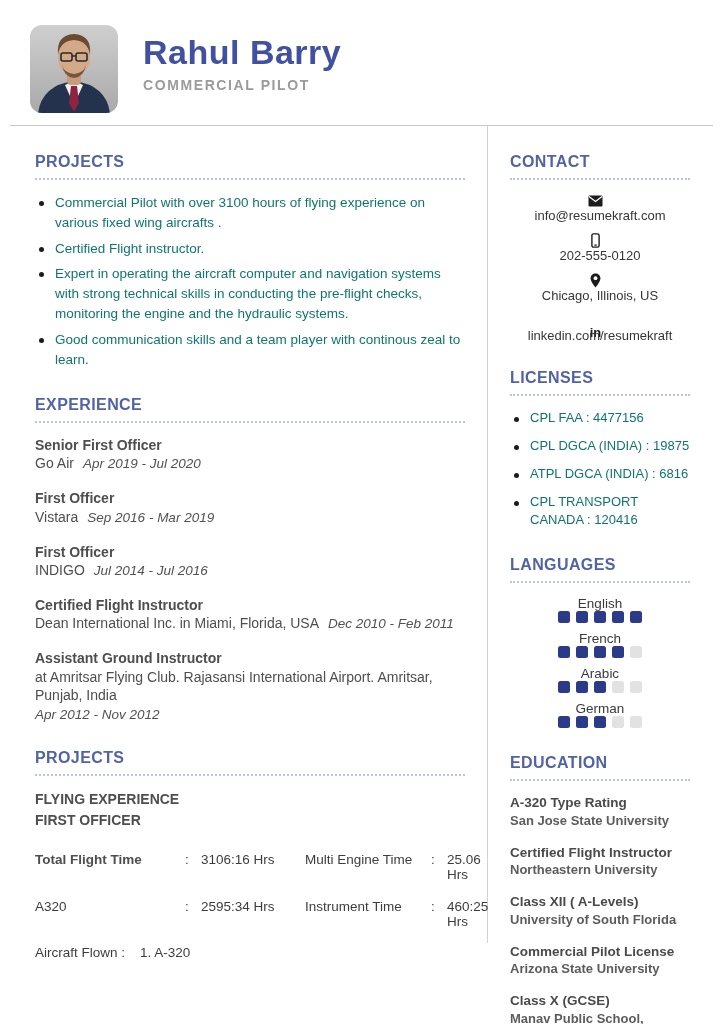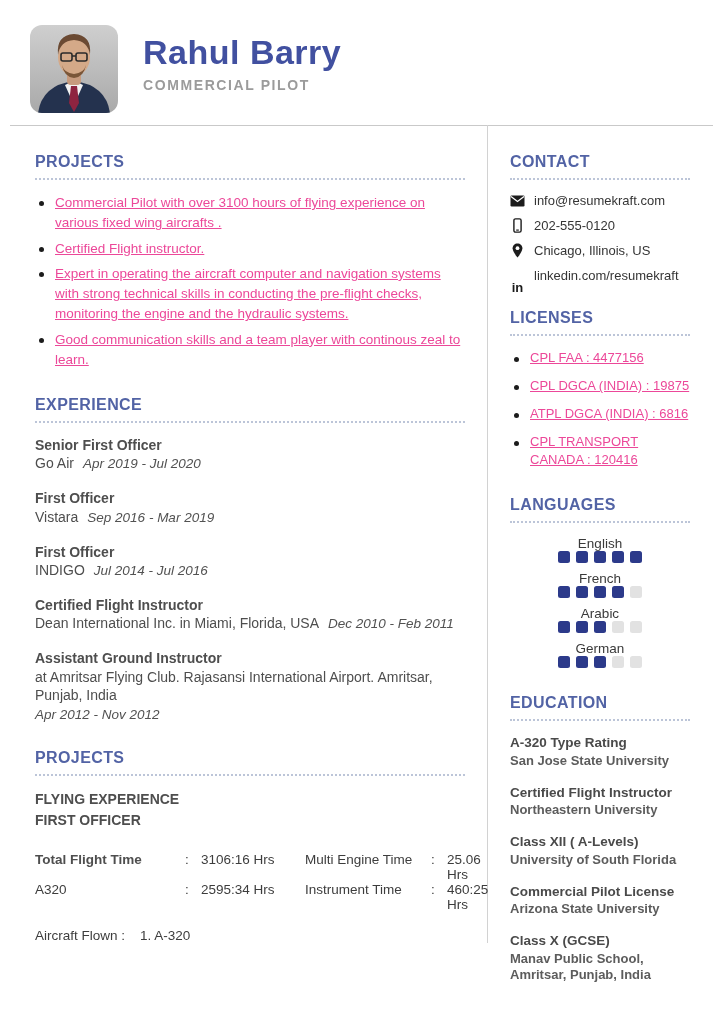--- a/index.html
+++ b/index.html
@@ -32,50 +32,50 @@
   .sec { margin-bottom:26px; }
   .sec-heading {
     font-size:16px; font-weight:bold; color:#5263a5; letter-spacing:0.4px;
     padding-bottom:7px; border-bottom:2px dotted #bcc5d8; margin-bottom:13px;
   }
 
   
   ul.bullets { list-style:none; }
   ul.bullets li {
     position:relative; padding-left:20px; margin-bottom:5px;
-    font-size:13.5px; line-height:1.5; color:#ec4899;text-decoration:underline;
+    font-size:13.5px; line-height:1.5; color:#0f766e;
   }
   ul.bullets li::before {
     content:""; position:absolute; left:4px; top:8px;
     width:5px; height:5px; border-radius:50%; background:#1c1c1c;
   }
 
   
   .job { margin-bottom:16px; font-size:14px; line-height:1.32; }
   .job-title { font-weight:bold; color:#4e4e4e; }
   .job-company { font-weight:normal; color:#4e4e4e; }
   .job-dates { font-style:italic; color:#525252; margin-left:9px; font-size:13.5px; }
   .job-dates.block { display:block; margin-left:0; margin-top:1px; }
 
   
   .proj-sub { font-size:14px; font-weight:bold; color:#4e4e4e; line-height:1.45; }
   .flight-grid {
     margin-top:22px; display:grid;
     grid-template-columns:150px 16px 104px 126px 16px auto;
-    font-size:13.5px; color:#3d3d3d; align-items:baseline;
+    row-gap:17px; font-size:13.5px; color:#3d3d3d; align-items:baseline;
   }
   .flight-grid .b { font-weight:bold; color:#4e4e4e; }
   .aircraft { margin-top:16px; font-size:13.5px; color:#3d3d3d; }
   .aircraft-first { display:flex; }
   .aircraft-label { width:105px; flex:0 0 auto; }
   .aircraft-item { margin-left:105px; margin-top:13px; }
   .aircraft-first .aircraft-item { margin:0; }
 
   
-  .contact-row { display:flex; align-items:center; margin-bottom:10px; font-size:13px; color:#353535; }
+  .contact-row { display:flex; align-items:center; margin-bottom:10px; font-size:13px; color:#353535;flex-direction:column; }
   .contact-icon { width:15px; height:15px; flex:0 0 auto; margin-right:9px; display:flex; align-items:center; justify-content:center; }
   .contact-icon svg { display:block; }
   .in-glyph { font-size:13px; font-weight:bold; color:#1a1a1a; font-family:"Liberation Sans",sans-serif;margin-top:24px; }
 
   
   .lic ul.bullets li { font-size:13px; margin-bottom:9px; line-height:1.45; }
 
   
   .lang-row { display:flex; align-items:center; justify-content:space-between; margin-bottom:8px;flex-direction:column; }
   .lang-name { font-size:13.5px; color:#3a3a3a; }

